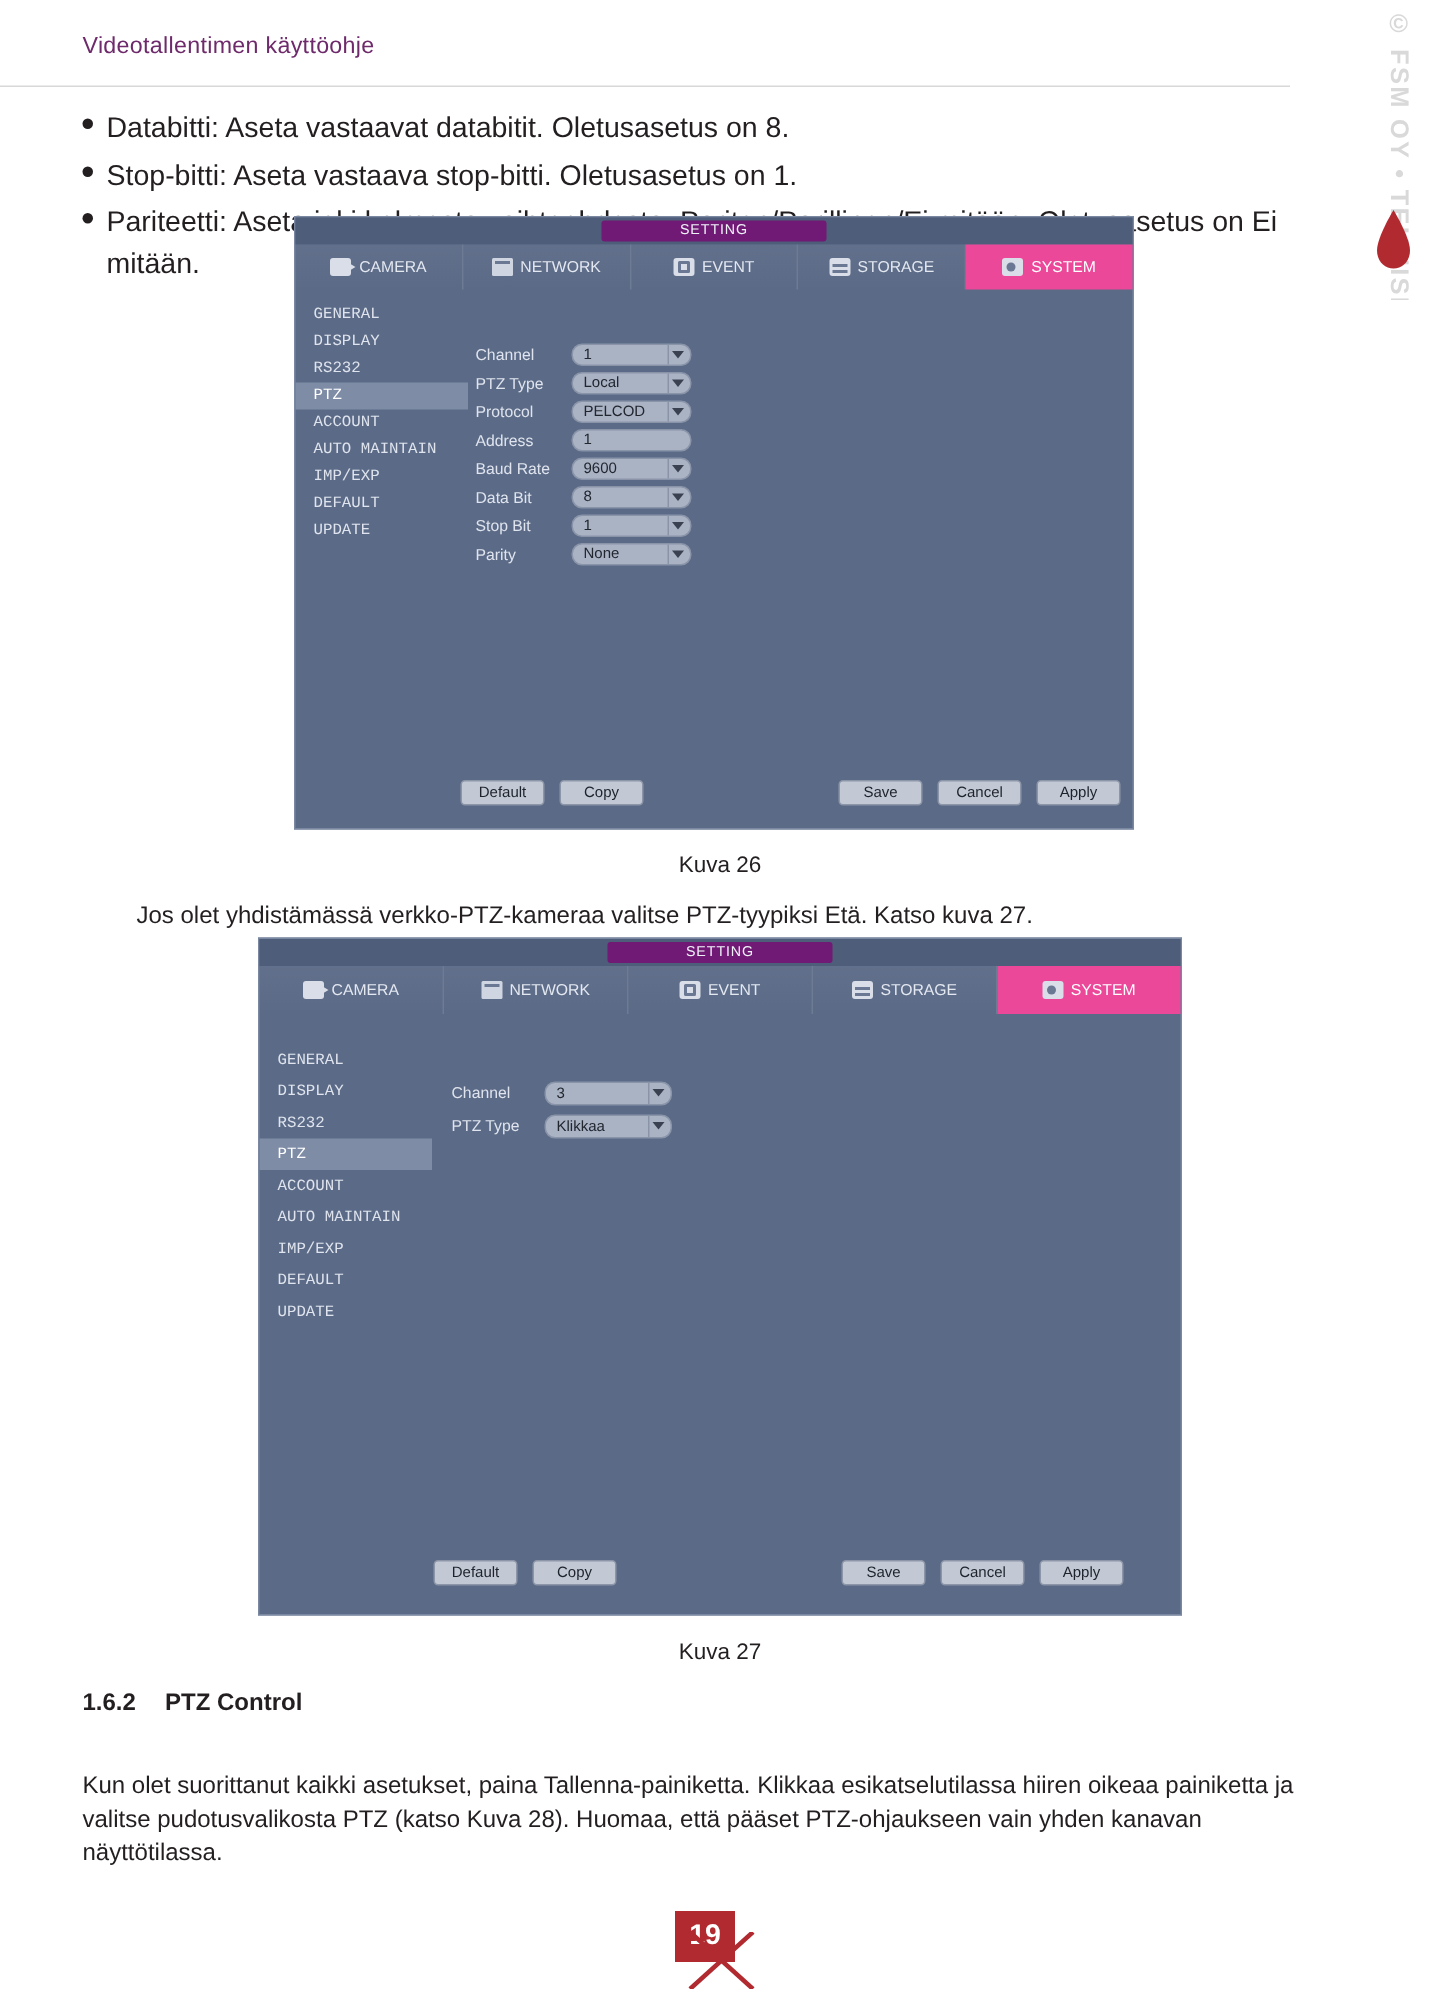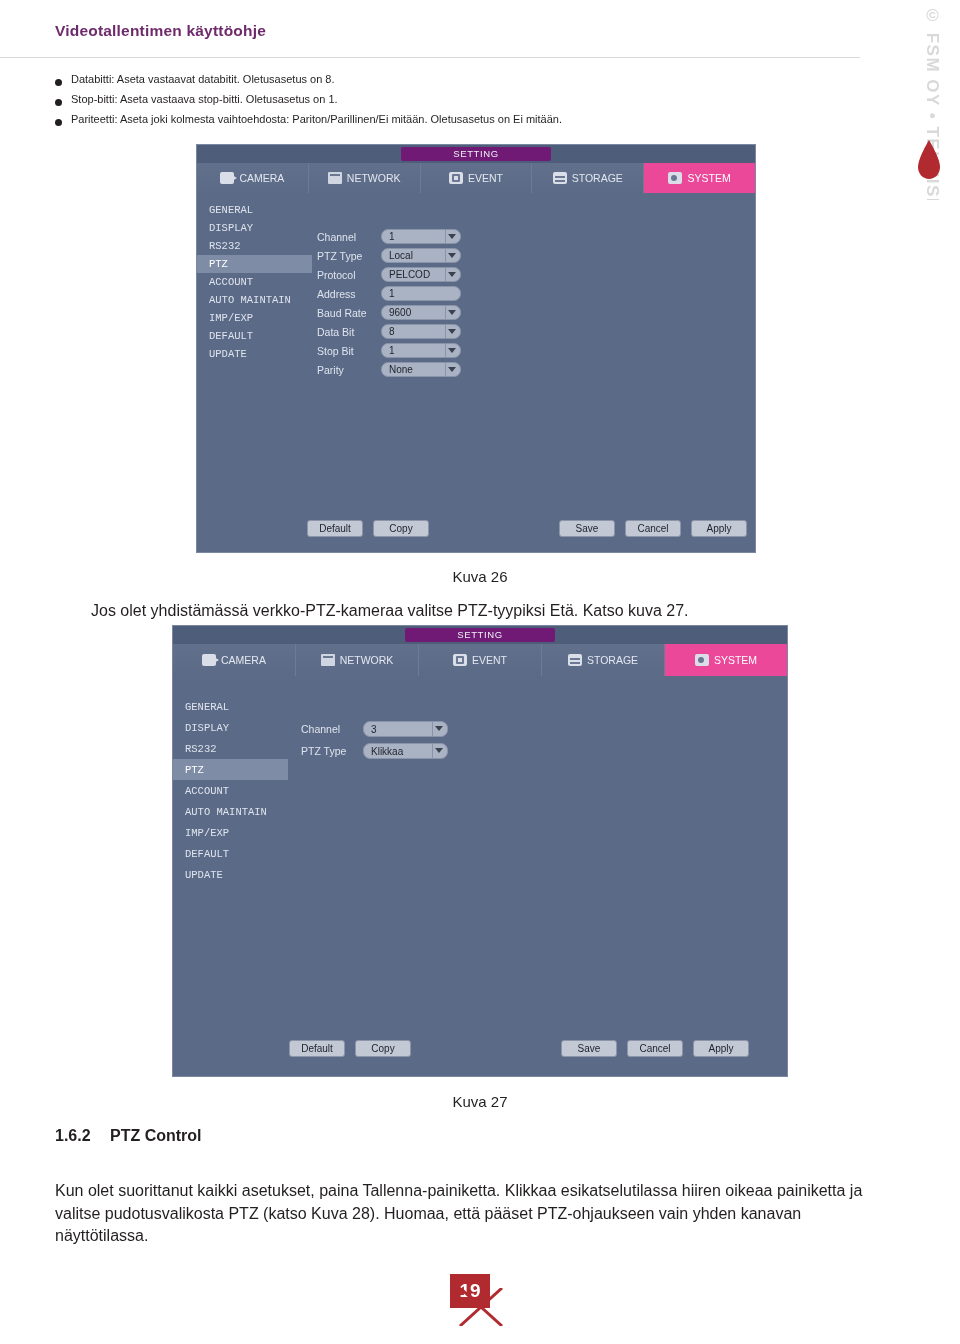--- a/index.html
+++ b/index.html
@@ -15,21 +15,20 @@
     position: relative;
     overflow: hidden;
   }
 
   
   .page-header {
     position: absolute;
     left: 0; top: 0;
     width: 960px;
     height: 58px;
-    font-weight: bold;
   }
   .header-title {
     position: absolute;
     left: 55px;
     top: 22px;
     font-size: 15.5px;
     color: #6e2a6b;
     letter-spacing: .2px;
   }
   .header-rule {
@@ -88,21 +87,21 @@
     padding-top: 7px;
   }
   .bullet-dot i {
     display: block;
     width: 7px;
     height: 7px;
     border-radius: 50%;
     background: #231f20;
   }
   .bullet-text {
-    font-size: 11px;
+    font-size: 19px;
     line-height: 1.45;
     color: #231f20;
   }
 
   
   .dvr {
     position: absolute;
     background: #5b6a86;
     border: 1px solid #7b88a2;
     box-sizing: border-box;

